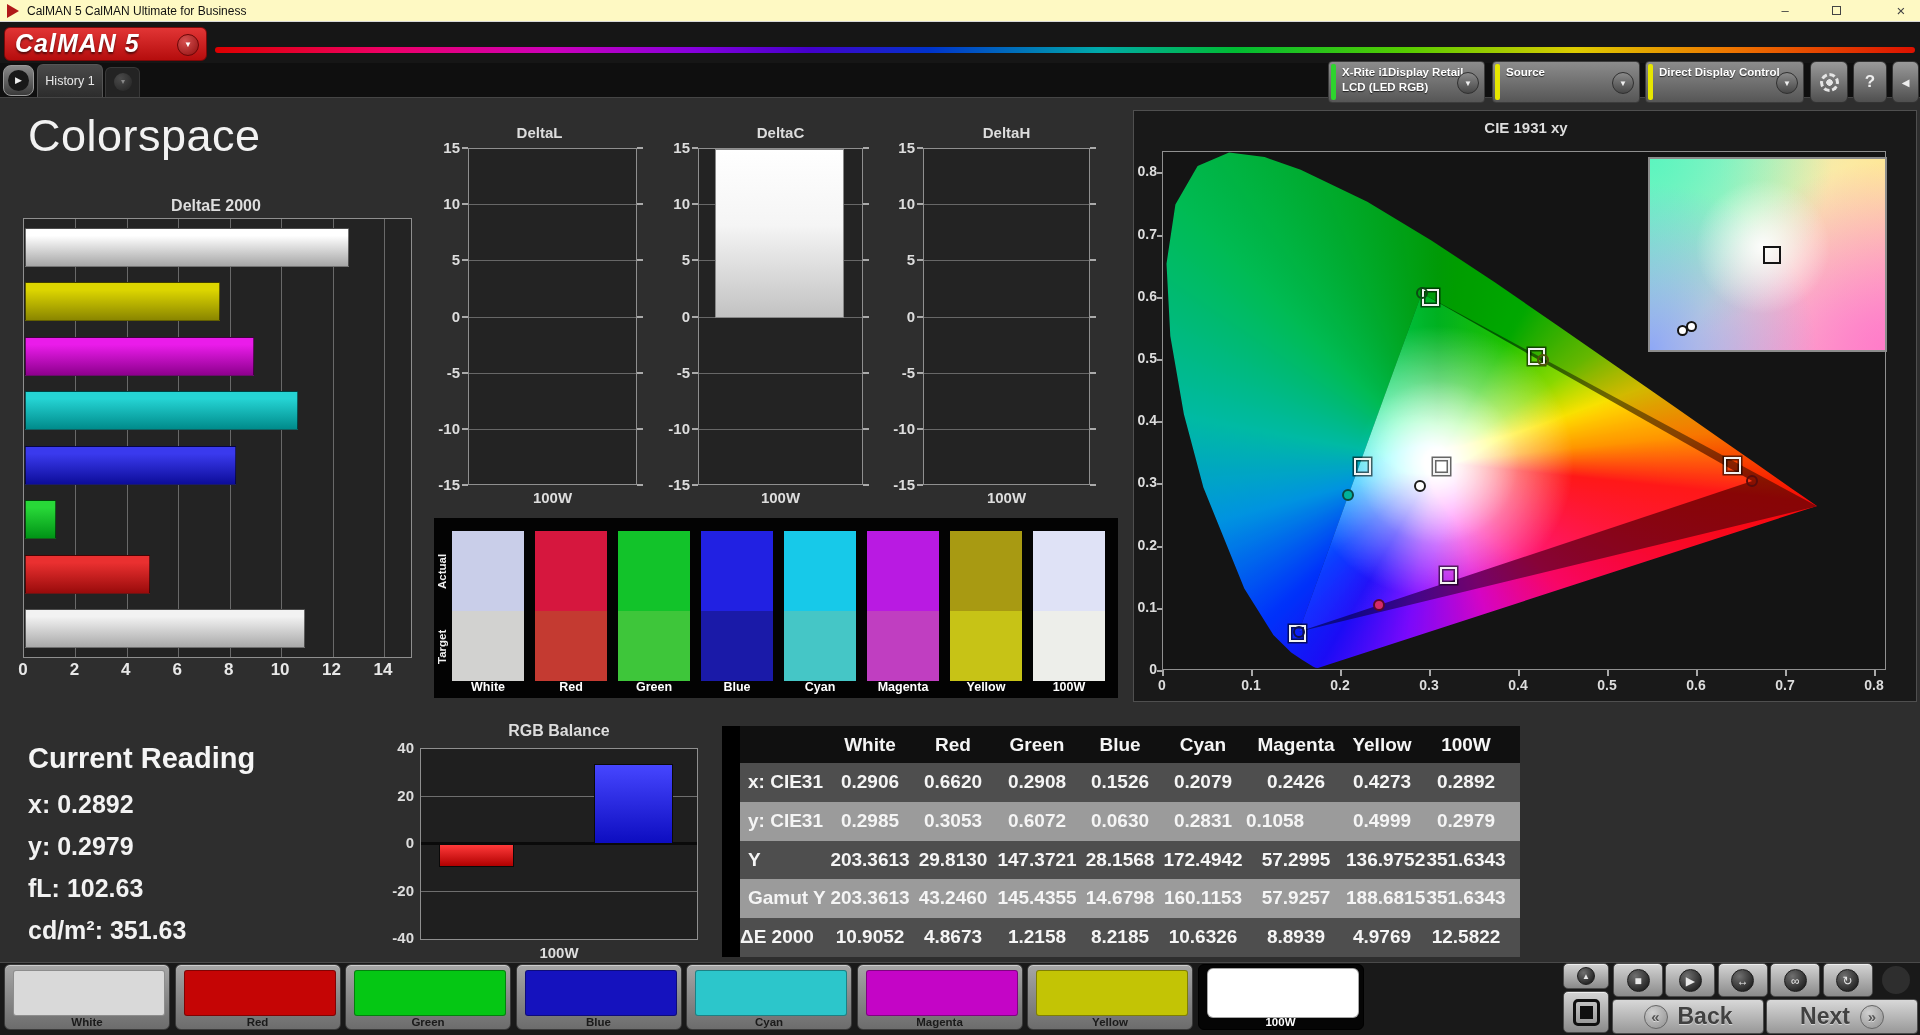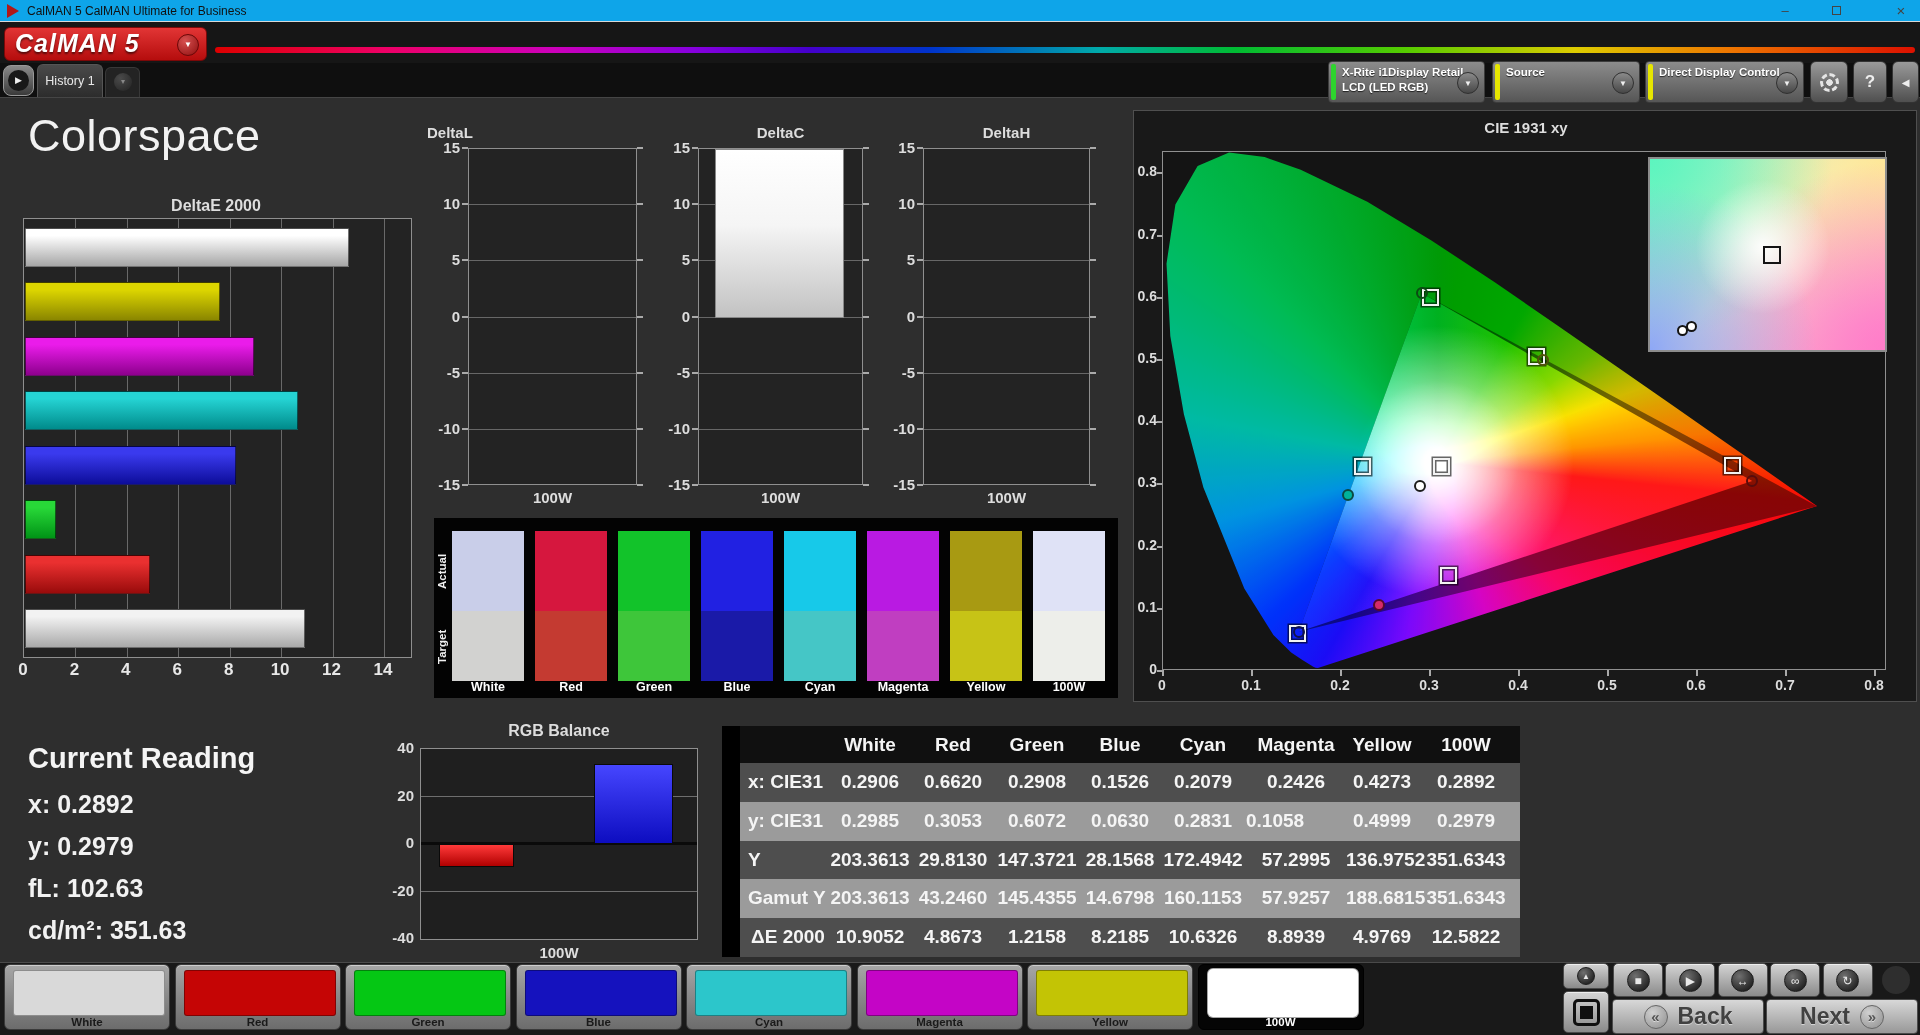--- a/index.html
+++ b/index.html
@@ -1,19 +1,19 @@
 <!DOCTYPE html>
 <html><head>
 <meta charset="utf-8">
 <style>
   html,body{margin:0;padding:0;background:#111;}
   #root{position:relative;width:1920px;height:1035px;background:#262626;overflow:hidden;
         font-family:"Liberation Sans",sans-serif;-webkit-font-smoothing:antialiased;}
   
-  #titlebar{position:absolute;left:0;top:0;width:1920px;height:22px;background:#0ea5e9;border-bottom:1px solid #d8d8d8;box-sizing:border-box;}
+  #titlebar{position:absolute;left:0;top:0;width:1920px;height:22px;background:#fef9c3;border-bottom:1px solid #d8d8d8;box-sizing:border-box;}
   #appicon{position:absolute;left:7px;top:4px;width:0;height:0;border-top:7px solid transparent;border-bottom:7px solid transparent;border-left:12px solid #b01818;}
   #apptitle{position:absolute;left:27px;top:0;height:22px;line-height:22px;font-size:12px;color:#111;}
   .winbtn{position:absolute;top:0;height:22px;width:34px;text-align:center;line-height:22px;color:#444;font-size:13px;}
   #win-restore-box{position:absolute;left:12px;top:6px;width:9px;height:9px;border:1.5px solid #444;box-sizing:border-box;}
   
   #header{position:absolute;left:0;top:22px;width:1920px;height:42px;background:#161616;}
   #logo{position:absolute;left:4px;top:27px;width:203px;height:34px;background:linear-gradient(180deg,#e23535,#b50d0d);
         border:1px solid #7c0808;border-radius:6px;box-sizing:border-box;}
   #logo-text{position:absolute;left:10px;top:1px;font-size:25px;font-weight:800;font-style:italic;color:#fff;letter-spacing:1px;text-shadow:0 2px 2px rgba(0,0,0,.55);}
   #logo-caret{position:absolute;right:7px;top:6px;width:20px;height:20px;border-radius:50%;background:radial-gradient(circle at 35% 30%,#d75050,#8f0f0f);border:1px solid #6a0707;color:#fff;font-size:8px;text-align:center;line-height:20px;}
@@ -348,21 +348,21 @@
         <div style="width: 84px; line-height: 38.8px; text-align: center;">203.3613</div>
         <div style="width: 82px; line-height: 38.8px; text-align: center;">43.2460</div>
         <div style="width: 86px; line-height: 38.8px; text-align: center;">145.4355</div>
         <div style="width: 80px; line-height: 38.8px; text-align: center;">14.6798</div>
         <div style="width: 86px; line-height: 38.8px; text-align: center;">160.1153</div>
         <div style="width: 100px; line-height: 38.8px; text-align: center;">57.9257</div>
         <div style="width: 72px; line-height: 38.8px; text-align: center;">188.6815</div>
         <div style="width: 96px; line-height: 38.8px; text-align: center;">351.6343</div>
       </div>
       <div style="display: flex; height: 38.8px; background: rgb(78, 78, 78);">
-        <div style="width: 88px; line-height: 38.8px; padding-left: 8px; box-sizing: border-box; text-align: center;">ΔE 2000</div>
+        <div style="width: 88px; line-height: 38.8px; padding-left: 0; box-sizing: border-box;">ΔE 2000</div>
         <div style="width: 84px; line-height: 38.8px; text-align: center;">10.9052</div>
         <div style="width: 82px; line-height: 38.8px; text-align: center;">4.8673</div>
         <div style="width: 86px; line-height: 38.8px; text-align: center;">1.2158</div>
         <div style="width: 80px; line-height: 38.8px; text-align: center;">8.2185</div>
         <div style="width: 86px; line-height: 38.8px; text-align: center;">10.6326</div>
         <div style="width: 100px; line-height: 38.8px; text-align: center;">8.8939</div>
         <div style="width: 72px; line-height: 38.8px; text-align: center;">4.9769</div>
         <div style="width: 96px; line-height: 38.8px; text-align: center;">12.5822</div>
       </div>
     </div>
@@ -397,21 +397,21 @@
   <div id="dim-circle"></div>
   <div class="navbtn" style="left:1612px;">
     <span class="navcirc">«</span>
     <span>Back</span>
   </div>
   <div class="navbtn" style="left:1766px;">
     <span>Next</span>
     <span class="navcirc">»</span>
   </div>
 
-<div class="charttitle" style="position: absolute; left: 427px; top: 124px; width: 279px; text-align: left;">DeltaL</div>
+<div class="charttitle" style="position: absolute; left: 400px; top: 124px; width: 279px; text-align: center;">DeltaL</div>
     <div style="position: absolute; left: 468px; top: 148px; width: 169px; height: 337px; border: 1px solid rgb(143, 143, 143); background: rgb(35, 35, 35); box-sizing: border-box;">
       <div style="position: absolute; left: 0px; right: 0px; top: 55.1667px; height: 1px; background: rgb(103, 103, 103);"></div>
       <div style="position: absolute; left: 0px; right: 0px; top: 111.333px; height: 1px; background: rgb(103, 103, 103);"></div>
       <div style="position: absolute; left: 0px; right: 0px; top: 167.5px; height: 1px; background: rgb(103, 103, 103);"></div>
       <div style="position: absolute; left: 0px; right: 0px; top: 223.667px; height: 1px; background: rgb(103, 103, 103);"></div>
       <div style="position: absolute; left: 0px; right: 0px; top: 279.833px; height: 1px; background: rgb(103, 103, 103);"></div>
     </div>
     <div class="ticklabel" style="position: absolute; left: 422px; top: 139px; width: 38px; text-align: right;">15</div>
     <div style="position: absolute; left: 462px; top: 147px; width: 6px; height: 2px; background: rgb(170, 170, 170);"></div>
     <div style="position: absolute; left: 637px; top: 147px; width: 6px; height: 2px; background: rgb(170, 170, 170);"></div>

